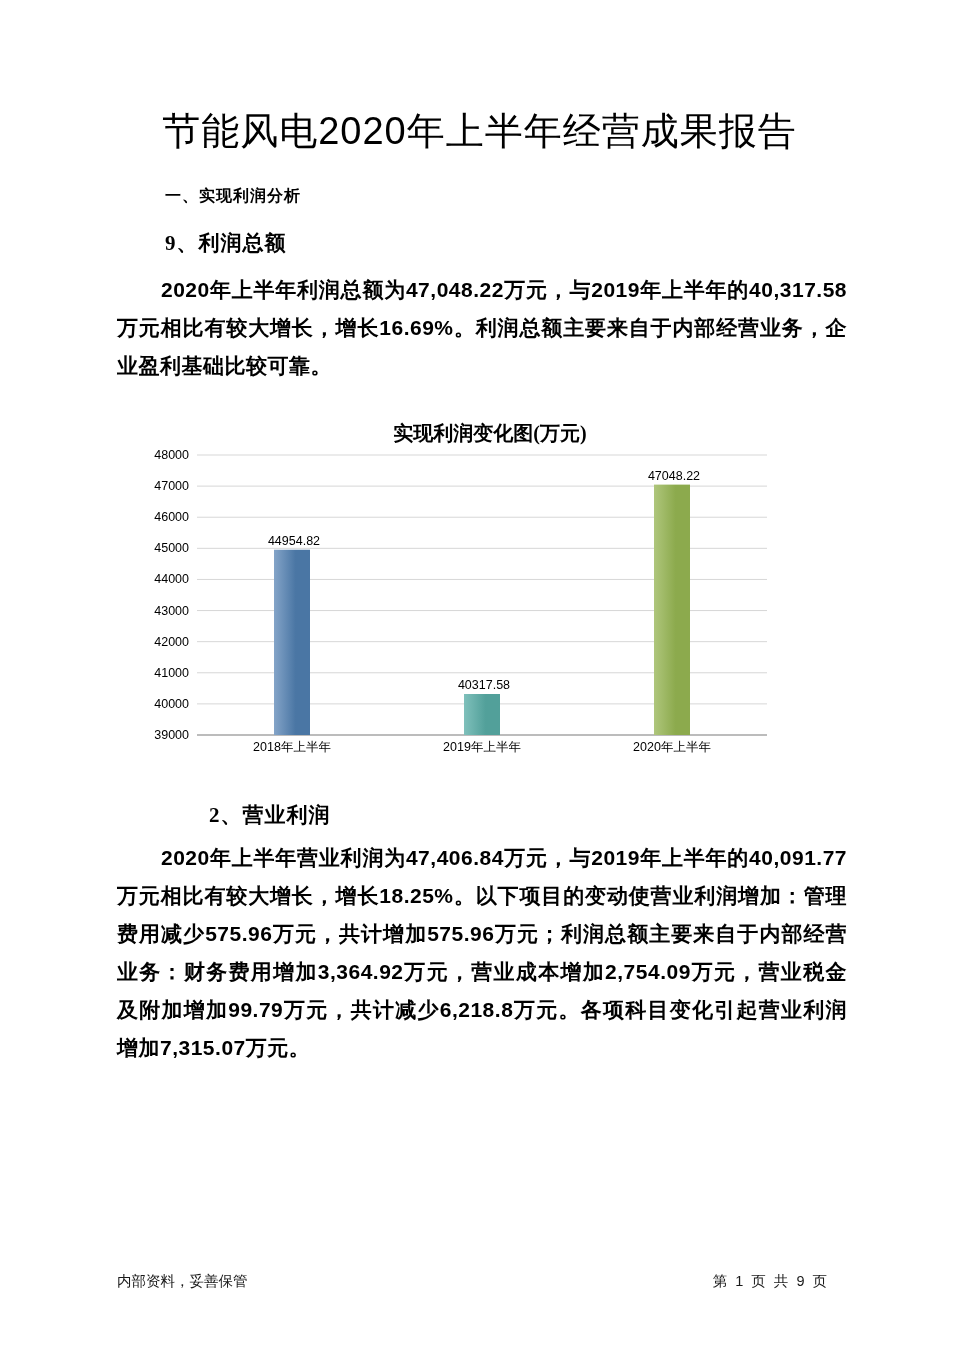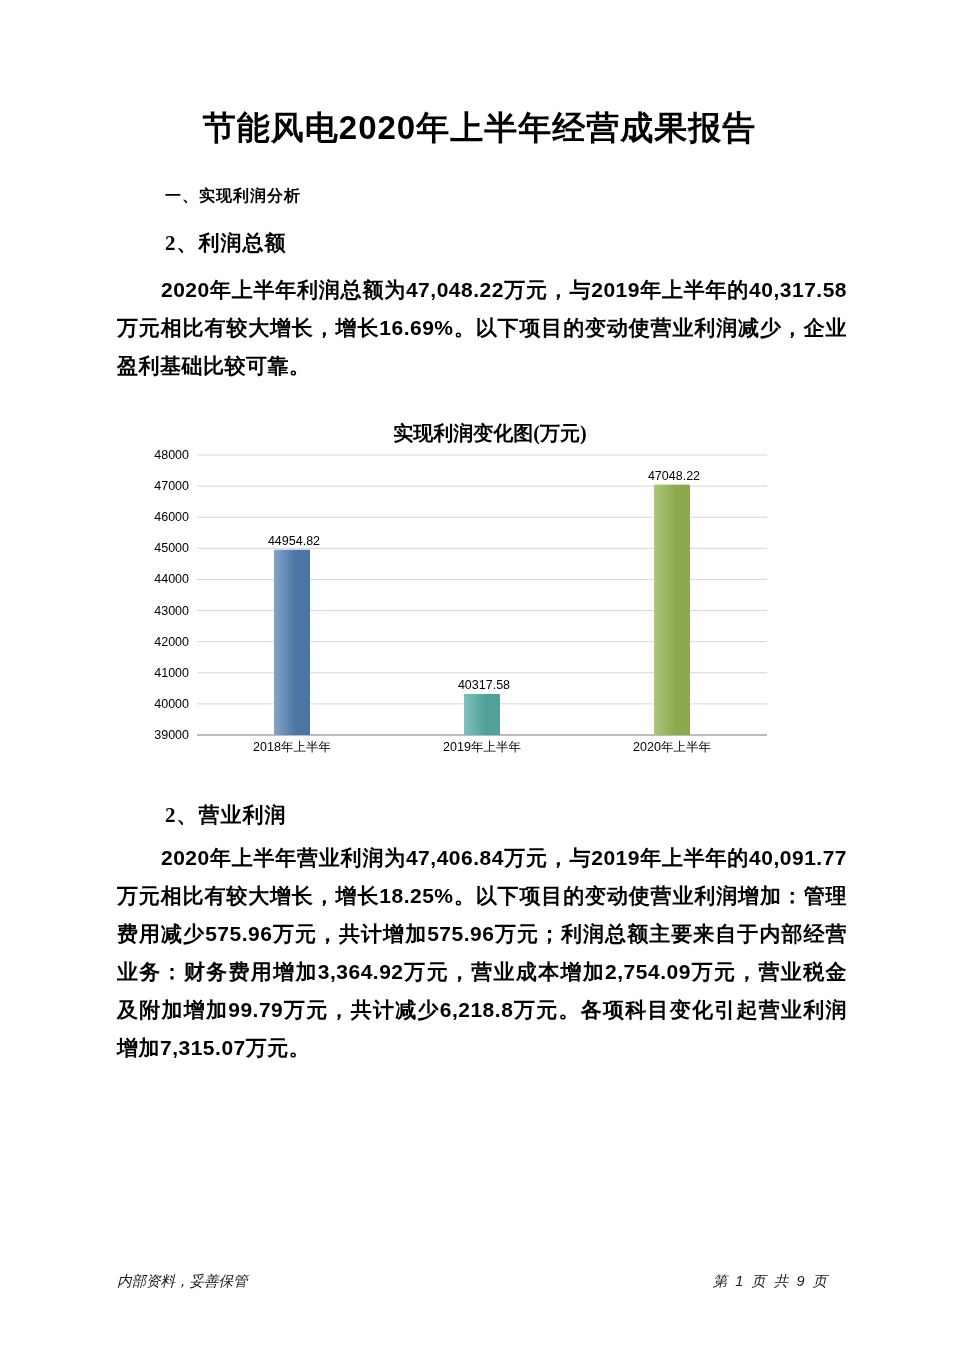--- a/index.html
+++ b/index.html
@@ -16,22 +16,22 @@
     color: #000000;
     overflow: hidden;
   }
   .doc-title {
     position: absolute;
     top: 106px;
     left: 0;
     width: 100%;
     margin: 0;
     text-align: center;
-    font-size: 33px;
-    font-weight: 700;
+    font-size: 38px;
+    font-weight: 400;
     letter-spacing: 1px;
     font-family: "Liberation Sans", sans-serif;
   }
   .h-sec {
     position: absolute;
     top: 186px;
     left: 165px;
     margin: 0;
     font-size: 16px;
     font-weight: 800;
@@ -40,21 +40,21 @@
   .h-sub {
     position: absolute;
     left: 165px;
     margin: 0;
     font-size: 21px;
     font-weight: 800;
     letter-spacing: 1px;
     font-family: "Liberation Serif", serif;
   }
   .h-sub1 { top: 229px; }
-  .h-sub2 { top: 801px; }
+  .h-sub2 { top: 801px; margin-left: 44px; }
   .body-p {
     position: absolute;
     left: 117px;
     width: 730px;
     margin: 0;
     font-size: 21px;
     line-height: 38px;
     font-weight: 600;
     letter-spacing: 0.5px;
     text-align: justify;
@@ -71,21 +71,20 @@
     margin: 0;
   }
   .page-footer {
     position: absolute;
     top: 1272px;
     left: 117px;
     right: 114px;
     height: 24px;
     font-size: 14.5px;
     color: #1a1a1a;
-    font-style: italic;
   }
   .footer-left {
     position: absolute;
     left: 0;
     top: 0;
   }
   .footer-right {
     position: absolute;
     right: 16px;
     top: 0;
@@ -94,23 +93,23 @@
 </style>
 </head>
 <body>
 
 <div class="page">
 
   <h1 class="doc-title">节能风电2020年上半年经营成果报告</h1>
 
   <h2 class="h-sec">一、实现利润分析</h2>
 
-  <h3 class="h-sub h-sub1">2、利润总额</h3>
+  <h3 class="h-sub h-sub1">9、利润总额</h3>
 
-  <p class="body-p p1">2020年上半年利润总额为47,048.22万元，与2019年上半年的40,317.58万元相比有较大增长，增长16.69%。以下项目的变动使营业利润减少，企业盈利基础比较可靠。</p>
+  <p class="body-p p1">2020年上半年利润总额为47,048.22万元，与2019年上半年的40,317.58万元相比有较大增长，增长16.69%。利润总额主要来自于内部经营业务，企业盈利基础比较可靠。</p>
 
   <figure class="chart-fig">
     <svg id="chart-svg" width="700" height="352" viewBox="0 0 700 352" xmlns="http://www.w3.org/2000/svg">
         <defs>
           <linearGradient id="barg0" x1="0" y1="0" x2="1" y2="0">
             <stop offset="0%" stop-color="#84a4c8"></stop>
             <stop offset="60%" stop-color="#4a76a4"></stop>
             <stop offset="100%" stop-color="#4a76a4"></stop>
           </linearGradient>
           <linearGradient id="barg1" x1="0" y1="0" x2="1" y2="0">

